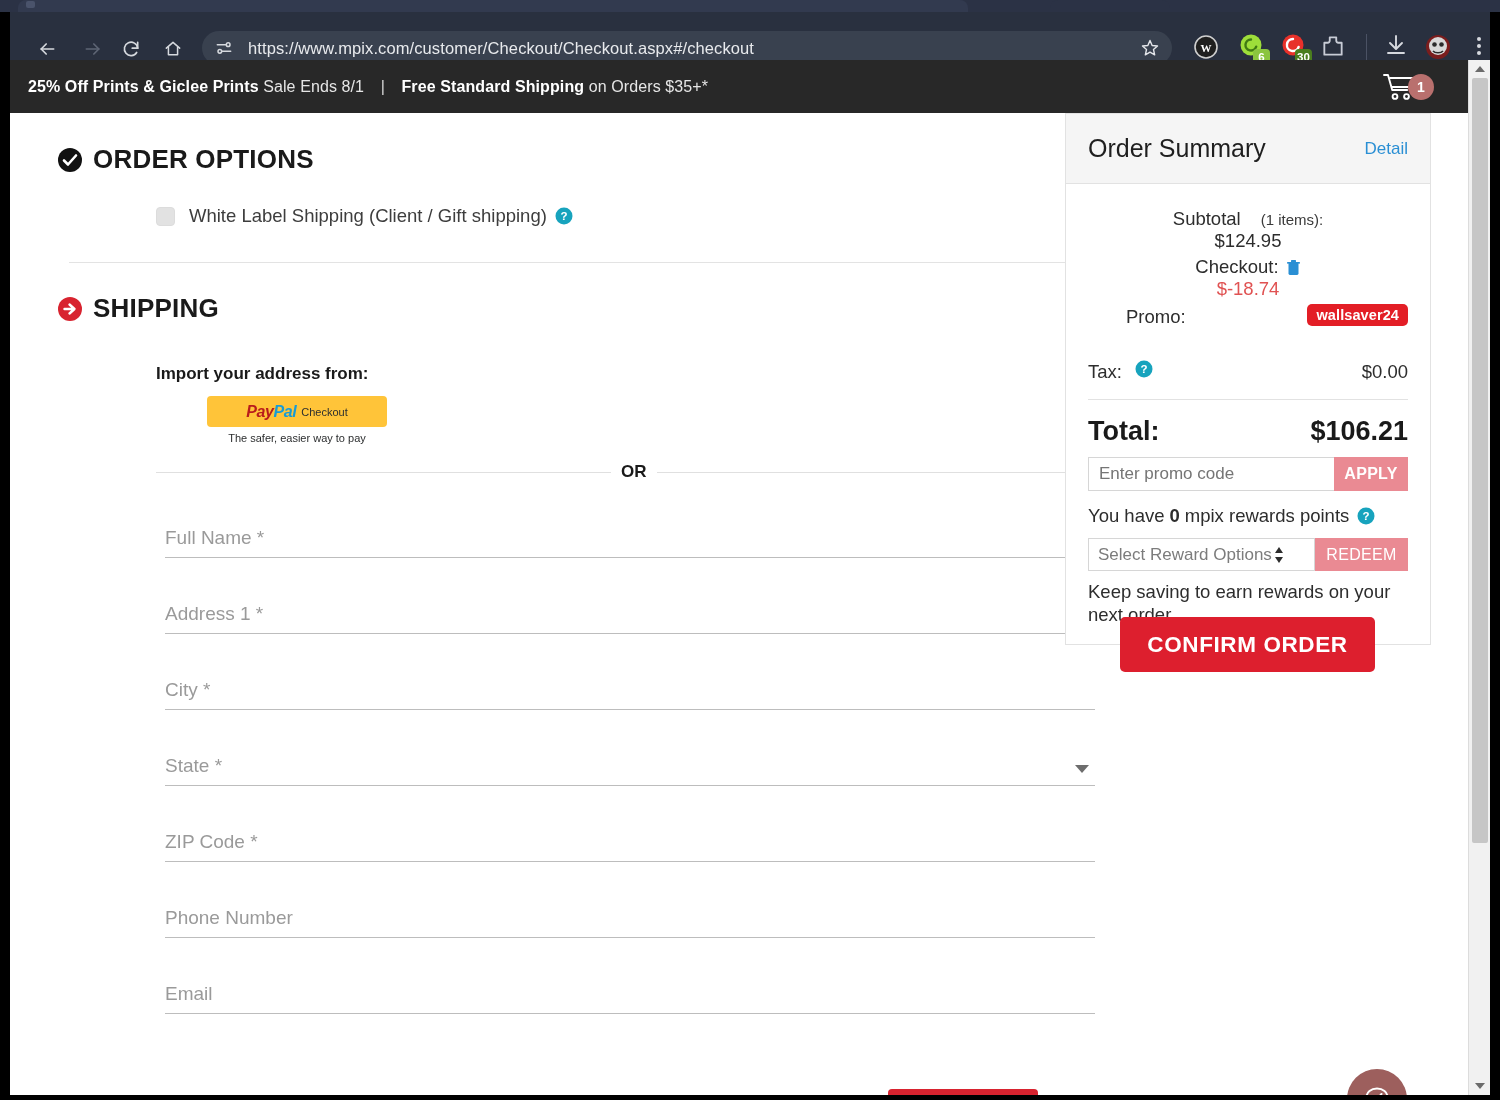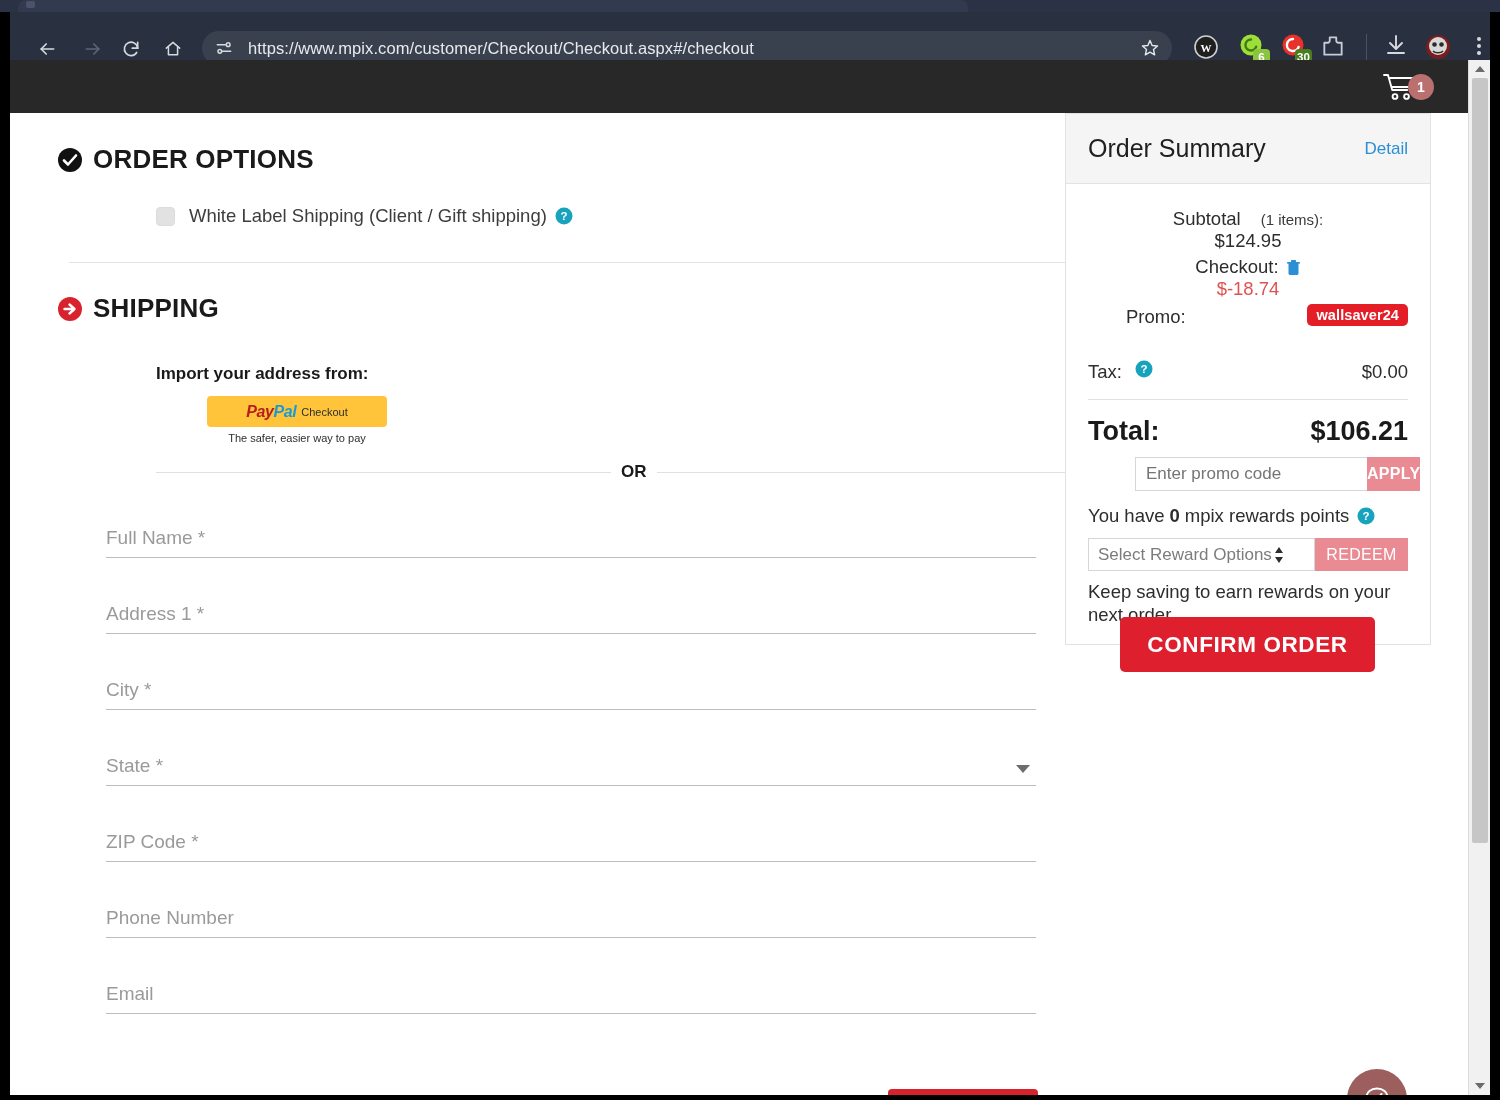--- a/index.html
+++ b/index.html
@@ -135,21 +135,21 @@
   .pp-sub { text-align:center; font-size:11px; color:#2c2e2f; margin-top:5px; }
 
   .ordiv { position:relative; margin:18px 0 0 99px; width:930px; height:20px; }
   .ordiv .line { position:absolute; left:0; top:10px; width:930px; height:1px; background:#e0e0e0; }
   .ordiv .ortxt {
     position:absolute; left:455px; top:0; background:#fff; padding:0 10px;
     font-size:17px; font-weight:bold; color:#1a1a1a;
   }
 
   .field {
-    position:relative; margin:30px 0 0 49px; width:930px; height:46px;
+    position:relative; margin:30px 0 0 108px; width:930px; height:46px;
     border-bottom:1px solid #bdbdbd;
   }
   .field .ph {
     position:absolute; left:0; bottom:8px;
     font-size:19px; color:#9a9a9a;
   }
   .field .caret {
     position:absolute; right:6px; bottom:12px; width:0; height:0;
     border-left:7px solid transparent; border-right:7px solid transparent;
     border-top:8px solid #6d6d6d;
@@ -184,21 +184,21 @@
   .promo-pill {
     background:#e31e26; color:#fff; font-size:14.5px; font-weight:bold;
     padding:3px 9px; border-radius:5px; letter-spacing:.1px;
   }
   .tax-row { display:flex; justify-content:space-between; align-items:center; margin-top:34px; font-size:18.5px; color:#2d2d2d; }
   .sum-rule { height:1px; background:#e2e2e2; margin:16px 0 0 0; }
   .total-row { display:flex; justify-content:space-between; align-items:baseline; margin-top:16px; }
   .total-lbl { font-size:27px; font-weight:bold; color:#1a1a1a; }
   .total-val { font-size:27px; font-weight:bold; color:#1a1a1a; }
 
-  .promo-input-row { display:flex; margin-top:10px; height:34px;margin-left:47px; }
+  .promo-input-row { display:flex; margin-top:10px; height:34px; }
   .promo-input {
     flex:1; border:1px solid #d6d6d6; border-right:none; background:#fff;
     font-size:17px; color:#8e8e8e; padding-left:10px;
     font-family:"Liberation Sans", sans-serif; outline:none;
   }
   .promo-apply {
     width:74px; background:#ea8a93; color:#fff; font-size:16px; font-weight:bold;
     border:none; letter-spacing:.3px; cursor:pointer;
     font-family:"Liberation Sans", sans-serif;
   }
@@ -356,20 +356,27 @@
           <circle cx="11" cy="13" r="2"></circle>
           <circle cx="11" cy="20" r="2"></circle>
       </svg>
     </div>
   </div>
 
   <div class="page">
     <div class="page-inner">
 
       <div class="promobar">
+        <div class="promo-text">
+          <b>25% Off Prints &amp; Giclee Prints</b>
+          <span class="lite">Sale Ends 8/1</span>
+          <span class="promo-pipe">|</span>
+          <b>Free Standard Shipping</b>
+          <span class="lite">on Orders $35+*</span>
+        </div>
         <div class="cart-wrap">
           <svg width="34" height="30" viewBox="0 0 34 30" fill="none" stroke="#ffffff" stroke-width="1.9" stroke-linecap="round" stroke-linejoin="round">
             <path d="M2 3h4l4.2 15h15"></path>
               <path d="M8 6h23l-3.5 9H10.2"></path>
             <circle cx="13" cy="24.5" r="2.4"></circle>
               <circle cx="24.5" cy="24.5" r="2.4"></circle>
           </svg>
           <span class="cart-badge">1</span>
         </div>
       </div>

